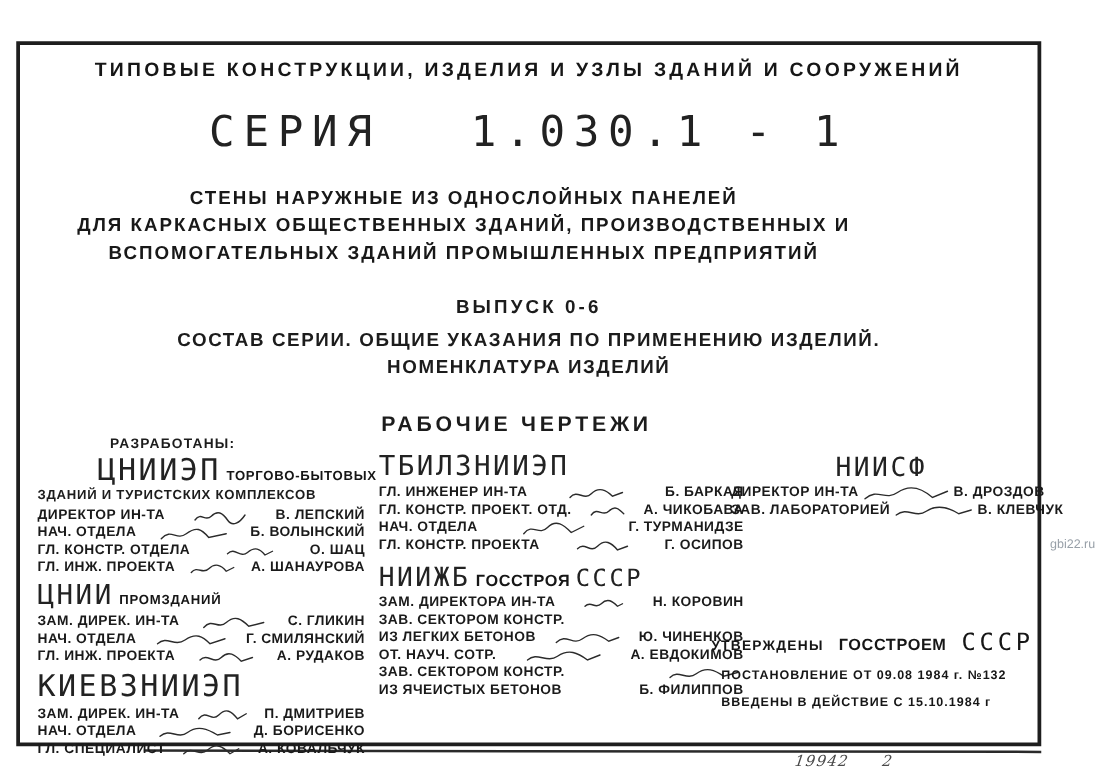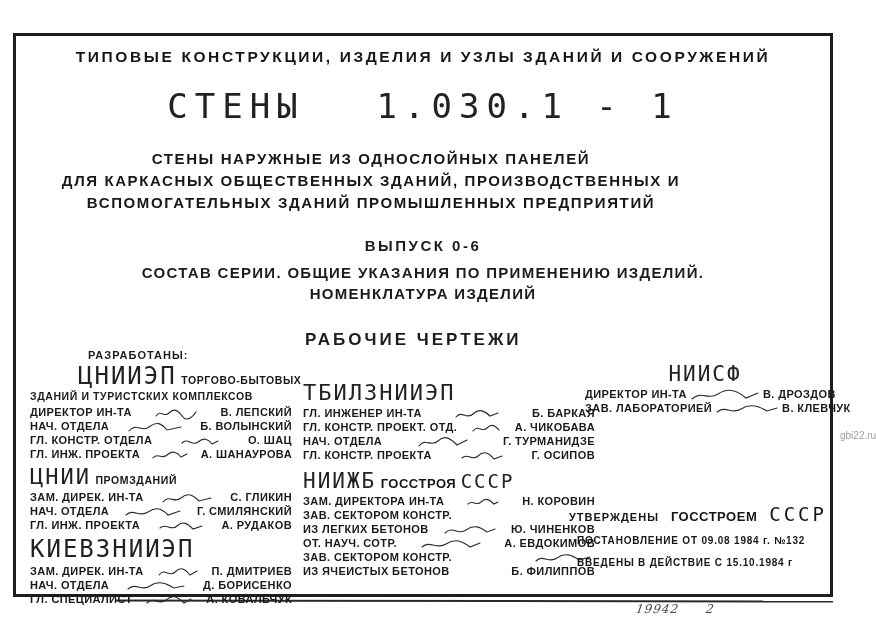--- a/index.html
+++ b/index.html
@@ -69,21 +69,21 @@
     font-size:11px; font-weight:700; letter-spacing:0.4px;
     line-height:13.5px; height:14px; color:#1a1a1a;
   }
   .row .role { flex:0 0 auto; }
   .row .name { flex:0 0 auto; }
   .sig { flex:0 0 auto; margin:0 3px; height:13px; }
   .sig path { stroke:#2b2b2b; stroke-width:1.1; fill:none; stroke-linecap:round; }
 
   .left-col  { left:30px;  top:362px; width:262px; }
   .left-col .row { justify-content:space-between; }
-  .mid-col   { left:303px; top:380px; width:292px; }
+  .mid-col   { left:303px; top:361px; width:292px; }
   .mid-col .row { justify-content:space-between; }
   .right-col { left:585px; top:362px; width:240px; }
   .right-col .row { justify-content:space-between; }
 
   .approval { left:577px; top:503px; width:250px; color:#161616; }
   .approval .a1 { display:flex; align-items:baseline; gap:12px;justify-content:flex-end; }
   .approval .a1 .w1 { font-size:11px; font-weight:700; letter-spacing:1px; }
   .approval .a1 .w2 { font-size:13px; font-weight:700; letter-spacing:0.5px; }
   .approval .a1 .w3 { font-size:19px; font-weight:400; letter-spacing:3px;
     font-family:"DejaVu Sans Mono","Liberation Mono",monospace; }
@@ -107,21 +107,21 @@
 </head>
 <body>
 
 <div class="page">
   <div class="frame"></div>
   <div class="frame-artifact"></div>
 
   <div class="abs ctr top-title">ТИПОВЫЕ КОНСТРУКЦИИ, ИЗДЕЛИЯ И УЗЛЫ ЗДАНИЙ И СООРУЖЕНИЙ</div>
 
   <div class="abs series-row">
-    <span>СТЕНЫ</span>
+    <span>СЕРИЯ</span>
     <span>1.030.1 - 1</span>
   </div>
 
   <div class="abs ctr subtitle">
     <div>СТЕНЫ НАРУЖНЫЕ ИЗ ОДНОСЛОЙНЫХ ПАНЕЛЕЙ</div>
     <div>ДЛЯ КАРКАСНЫХ ОБЩЕСТВЕННЫХ ЗДАНИЙ, ПРОИЗВОДСТВЕННЫХ И</div>
     <div>ВСПОМОГАТЕЛЬНЫХ ЗДАНИЙ ПРОМЫШЛЕННЫХ ПРЕДПРИЯТИЙ</div>
   </div>
 
   <div class="abs ctr issue-line">ВЫПУСК 0-6</div>

